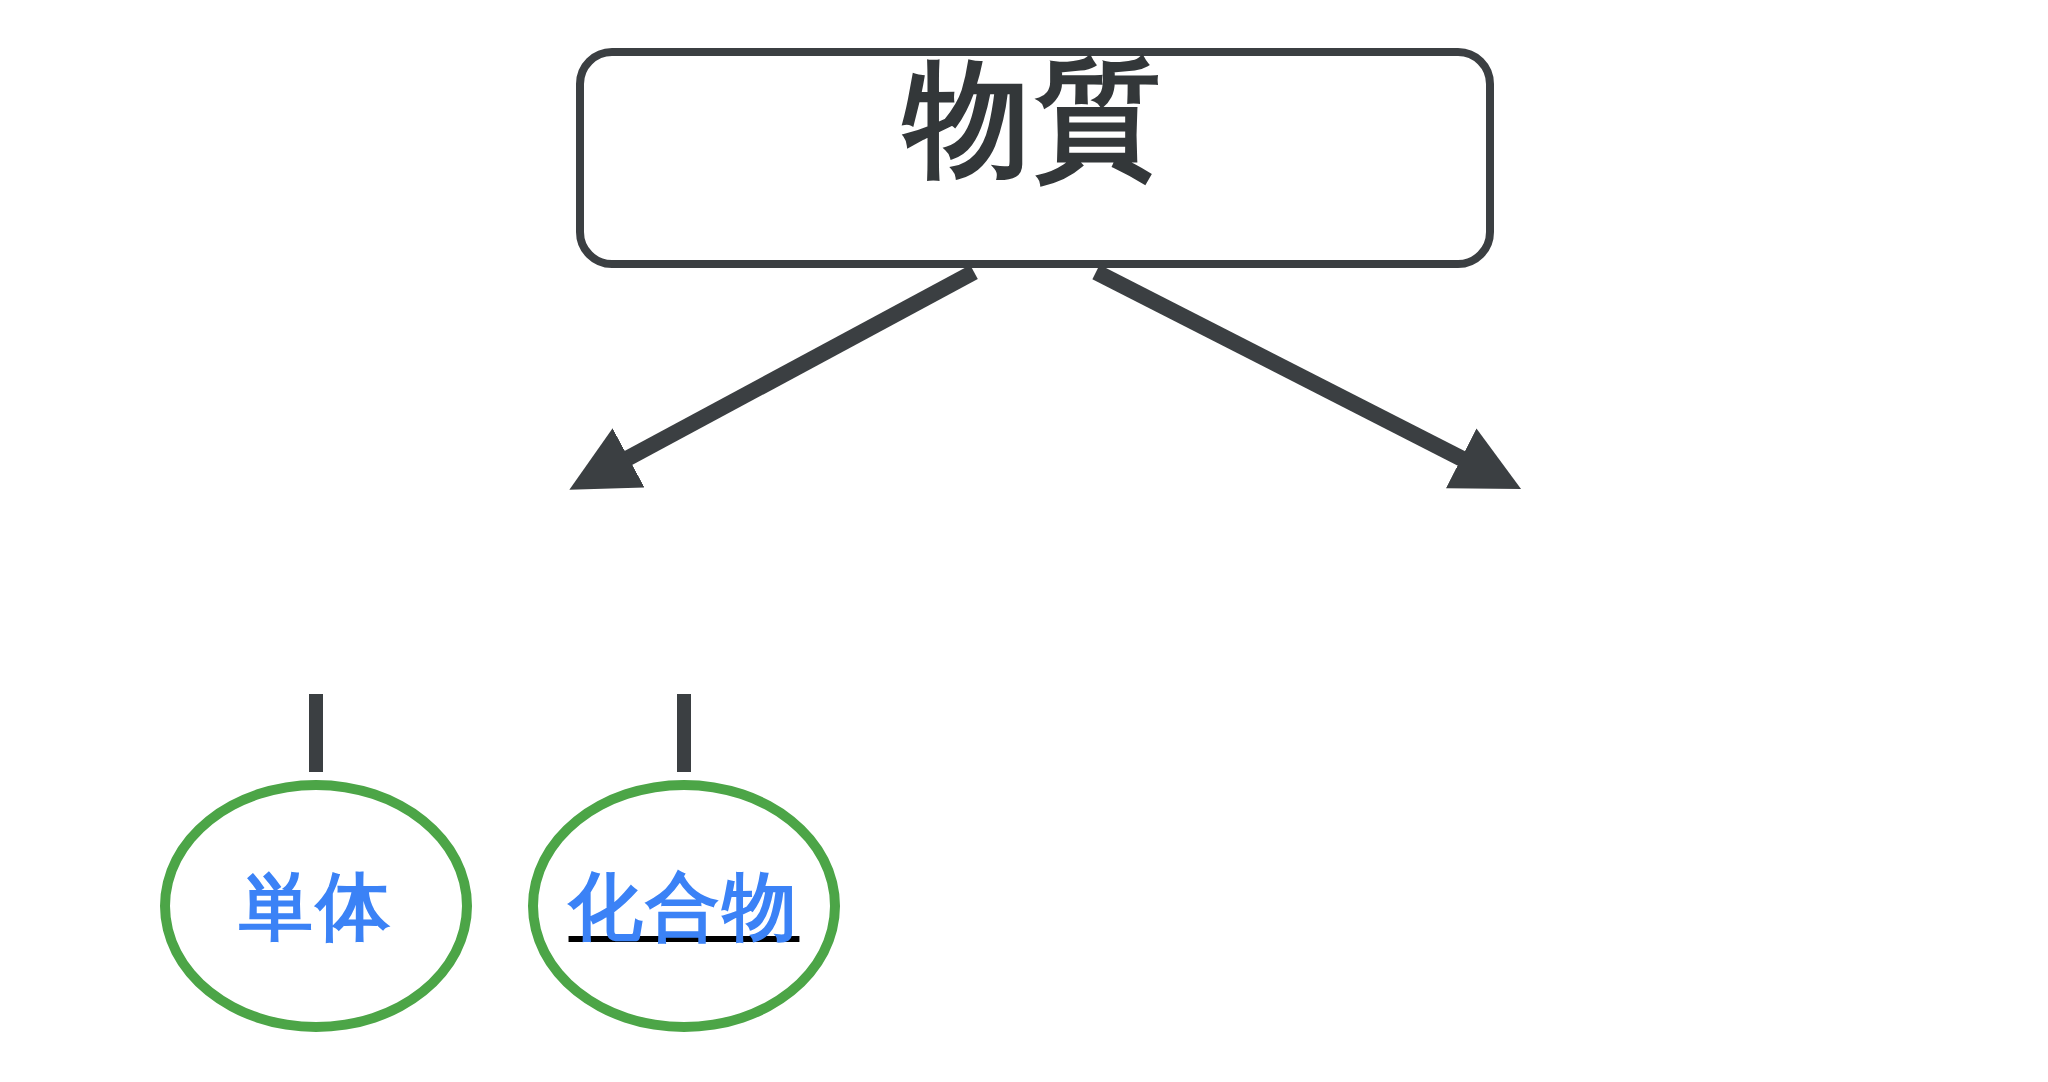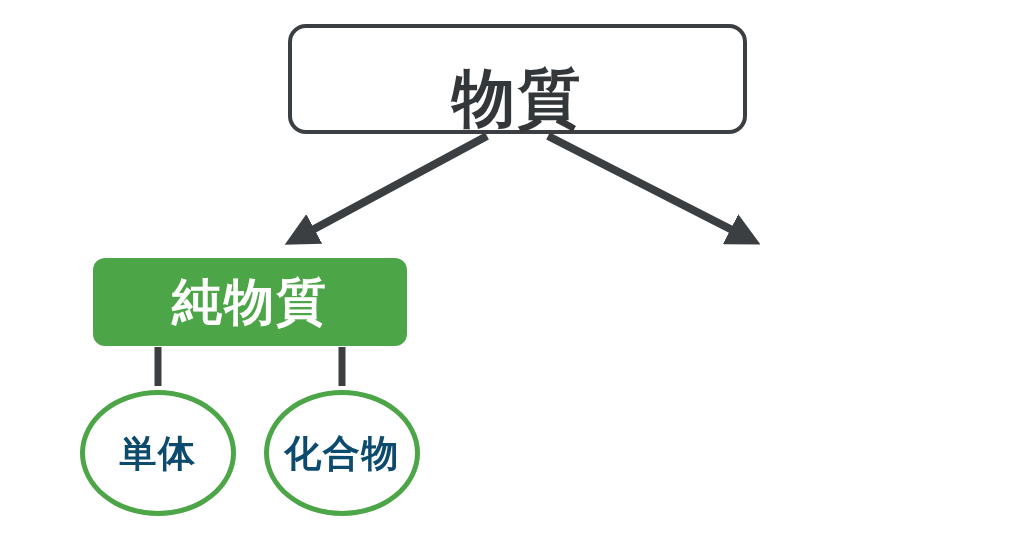--- a/index.html
+++ b/index.html
@@ -41,21 +41,21 @@
     position: absolute;
     left: 288px;
     top: 24px;
     width: 459px;
     height: 110px;
     box-sizing: border-box;
     border: 4px solid #3b3f42;
     border-radius: 18px;
     background: #ffffff;
     display: flex;
-    align-items: flex-end;
+    align-items: flex-start;
     justify-content: center;
   }
   #node-substance .node-label {
     font-size: 63px;
     font-weight: 700;
     color: #333739;
   }
 
   
   .box-node {
@@ -93,33 +93,34 @@
     border: 5px solid #4ca547;
     border-radius: 50%;
     background: #ffffff;
     display: flex;
     align-items: center;
     justify-content: center;
   }
   .ellipse-node .node-label {
     font-size: 37px;
     font-weight: 700;
-    color: #0c4a6e;
+    color: #3b82f6;
   }
   #node-element {
     left: 80px;
     top: 390px;
     width: 156px;
     height: 126px;
   }
   #node-compound {
     left: 264px;
     top: 390px;
     width: 156px;
     height: 126px;
+    text-decoration: underline;
   }
 </style>
 </head>
 <body>
 
 <div id="diagram-root">
 
   <svg id="edge-layer" width="1024" height="541" viewBox="0 0 1024 541" xmlns="http://www.w3.org/2000/svg">
     <defs>
       <marker id="arrowhead" markerWidth="4.2" markerHeight="4.2" refX="1.6" refY="2.1" orient="auto" markerUnits="strokeWidth">
@@ -133,23 +134,20 @@
 
     <line x1="158" y1="347" x2="158" y2="386" stroke="#3b3f42" stroke-width="7"></line>
 
     <line x1="342" y1="347" x2="342" y2="386" stroke="#3b3f42" stroke-width="7"></line>
   </svg>
 
   <div id="node-substance">
     <span class="node-label">物質</span>
   </div>
 
-  <div id="node-pure" class="box-node">
-    <span class="node-label">純物質</span>
-  </div>
 
 
   <div id="node-element" class="ellipse-node">
     <span class="node-label">単体</span>
   </div>
 
   <div id="node-compound" class="ellipse-node">
     <span class="node-label">化合物</span>
   </div>
 

